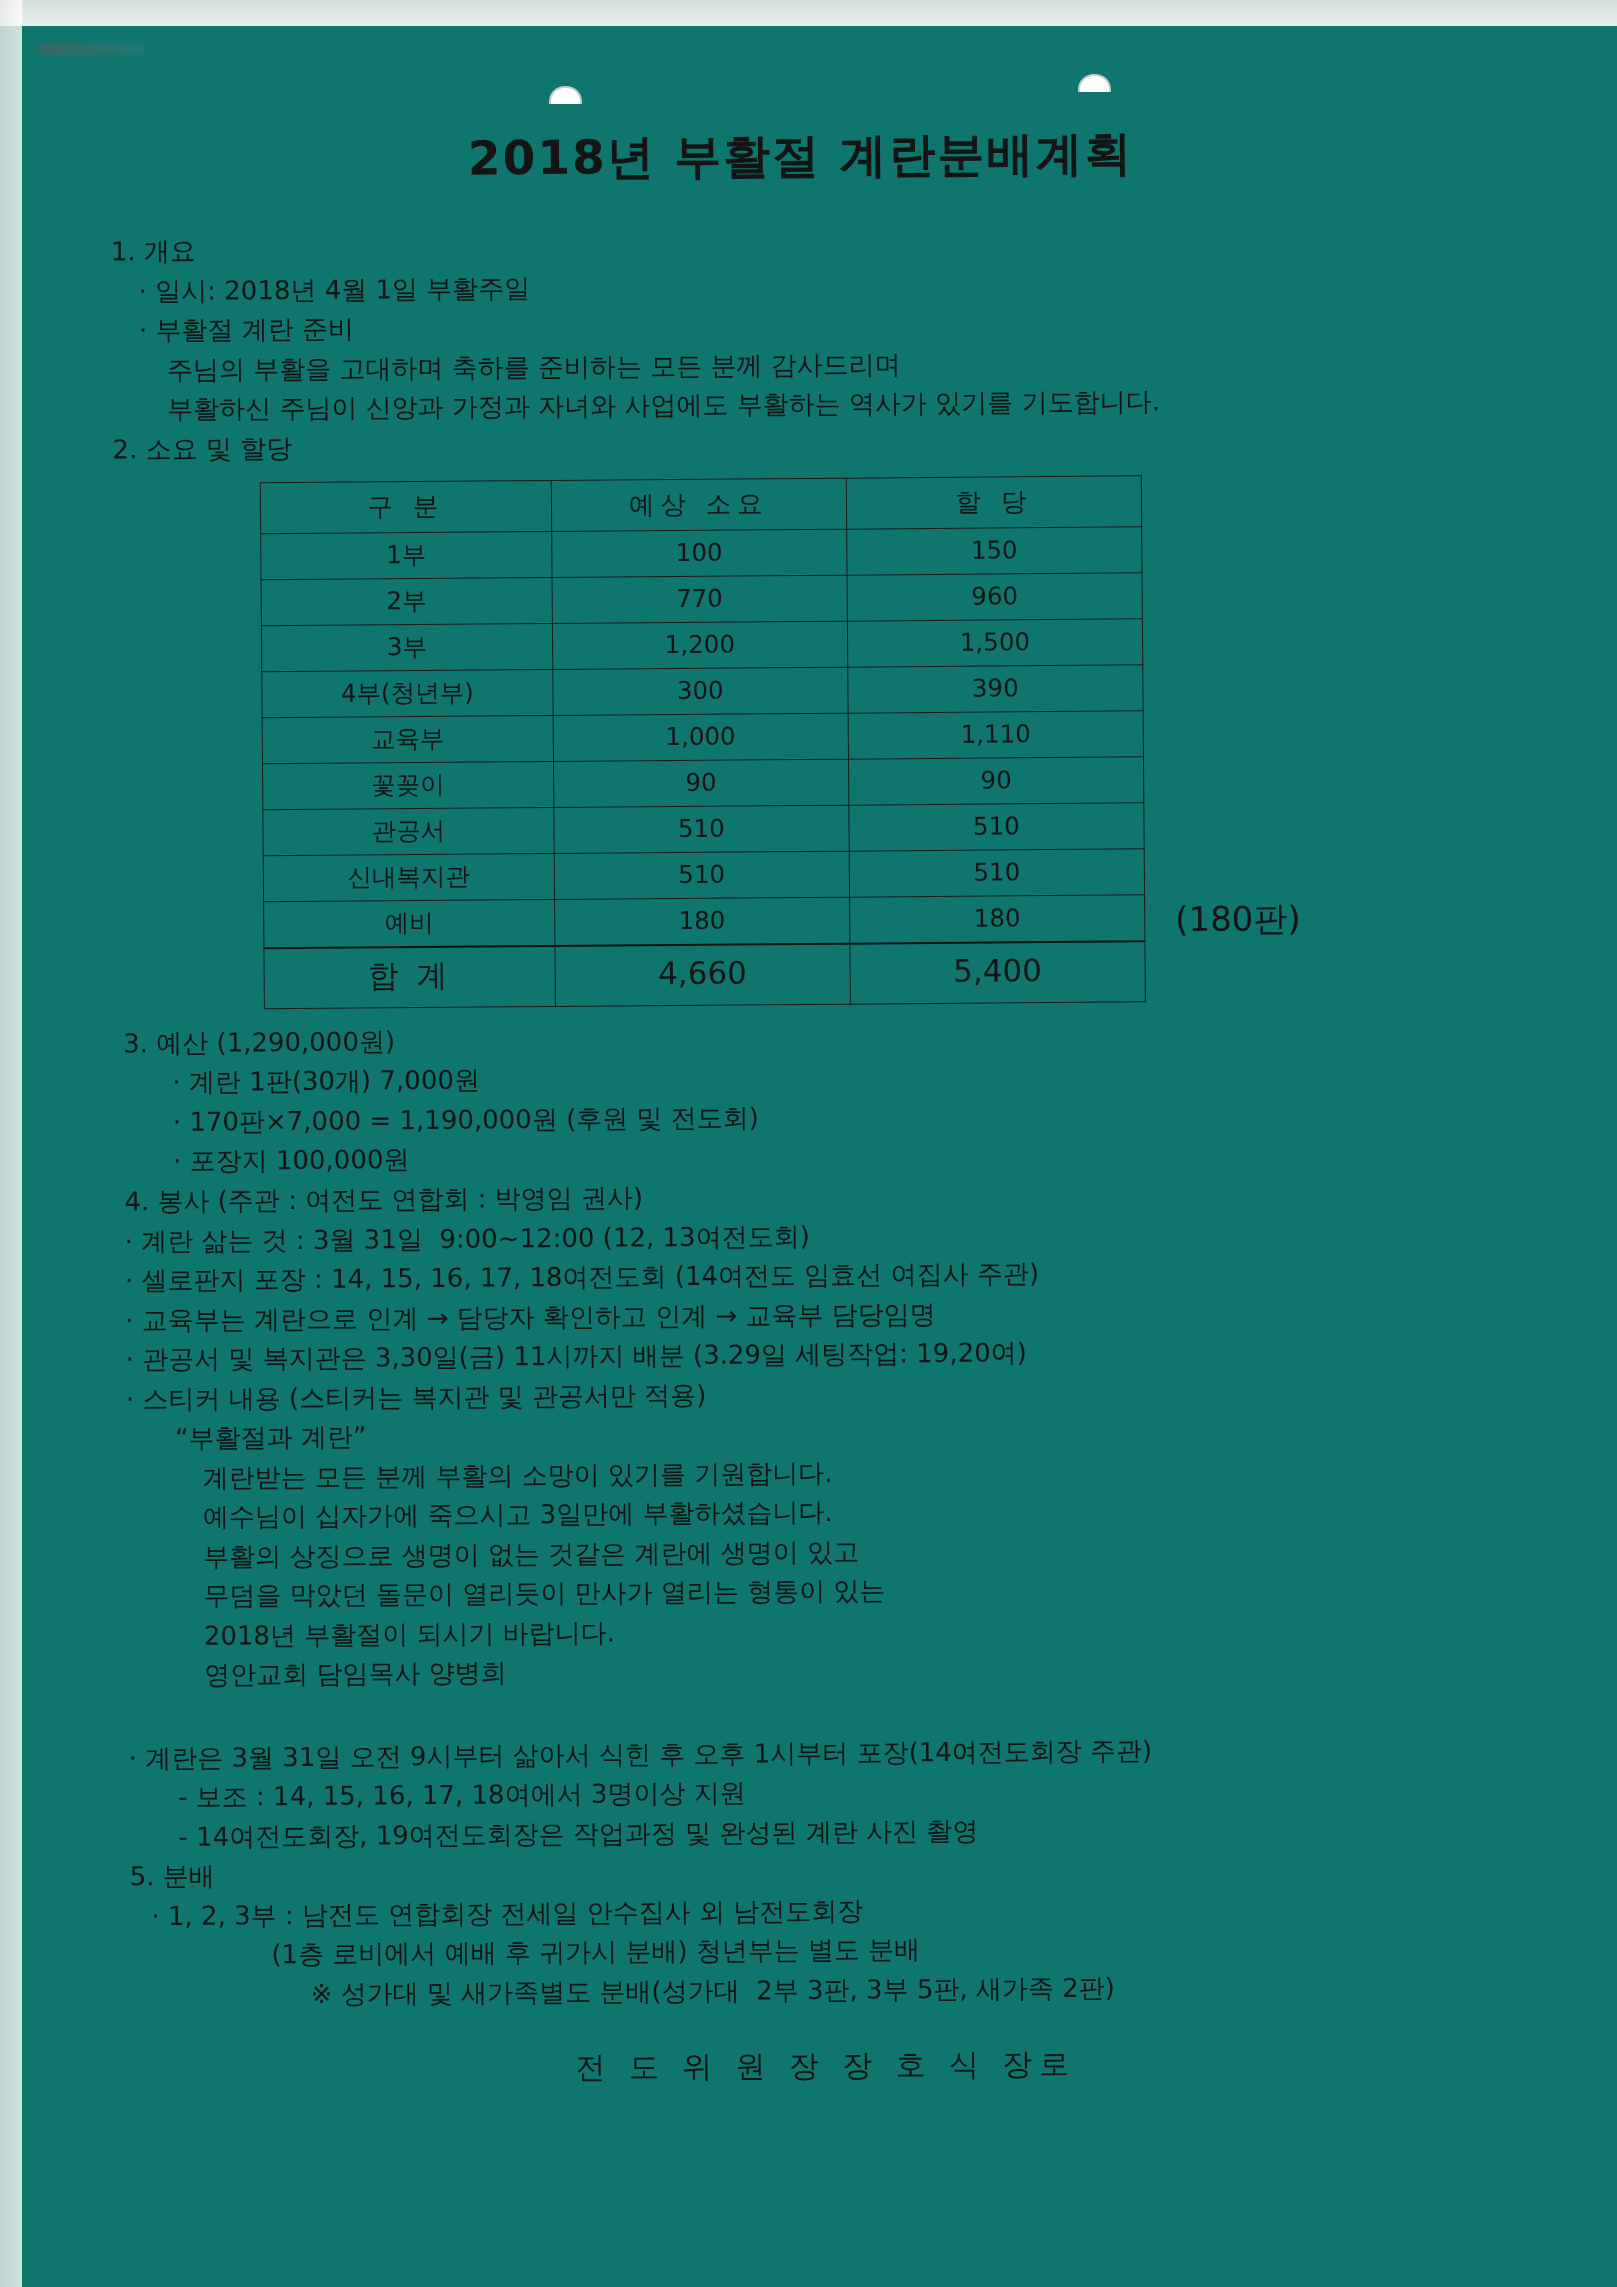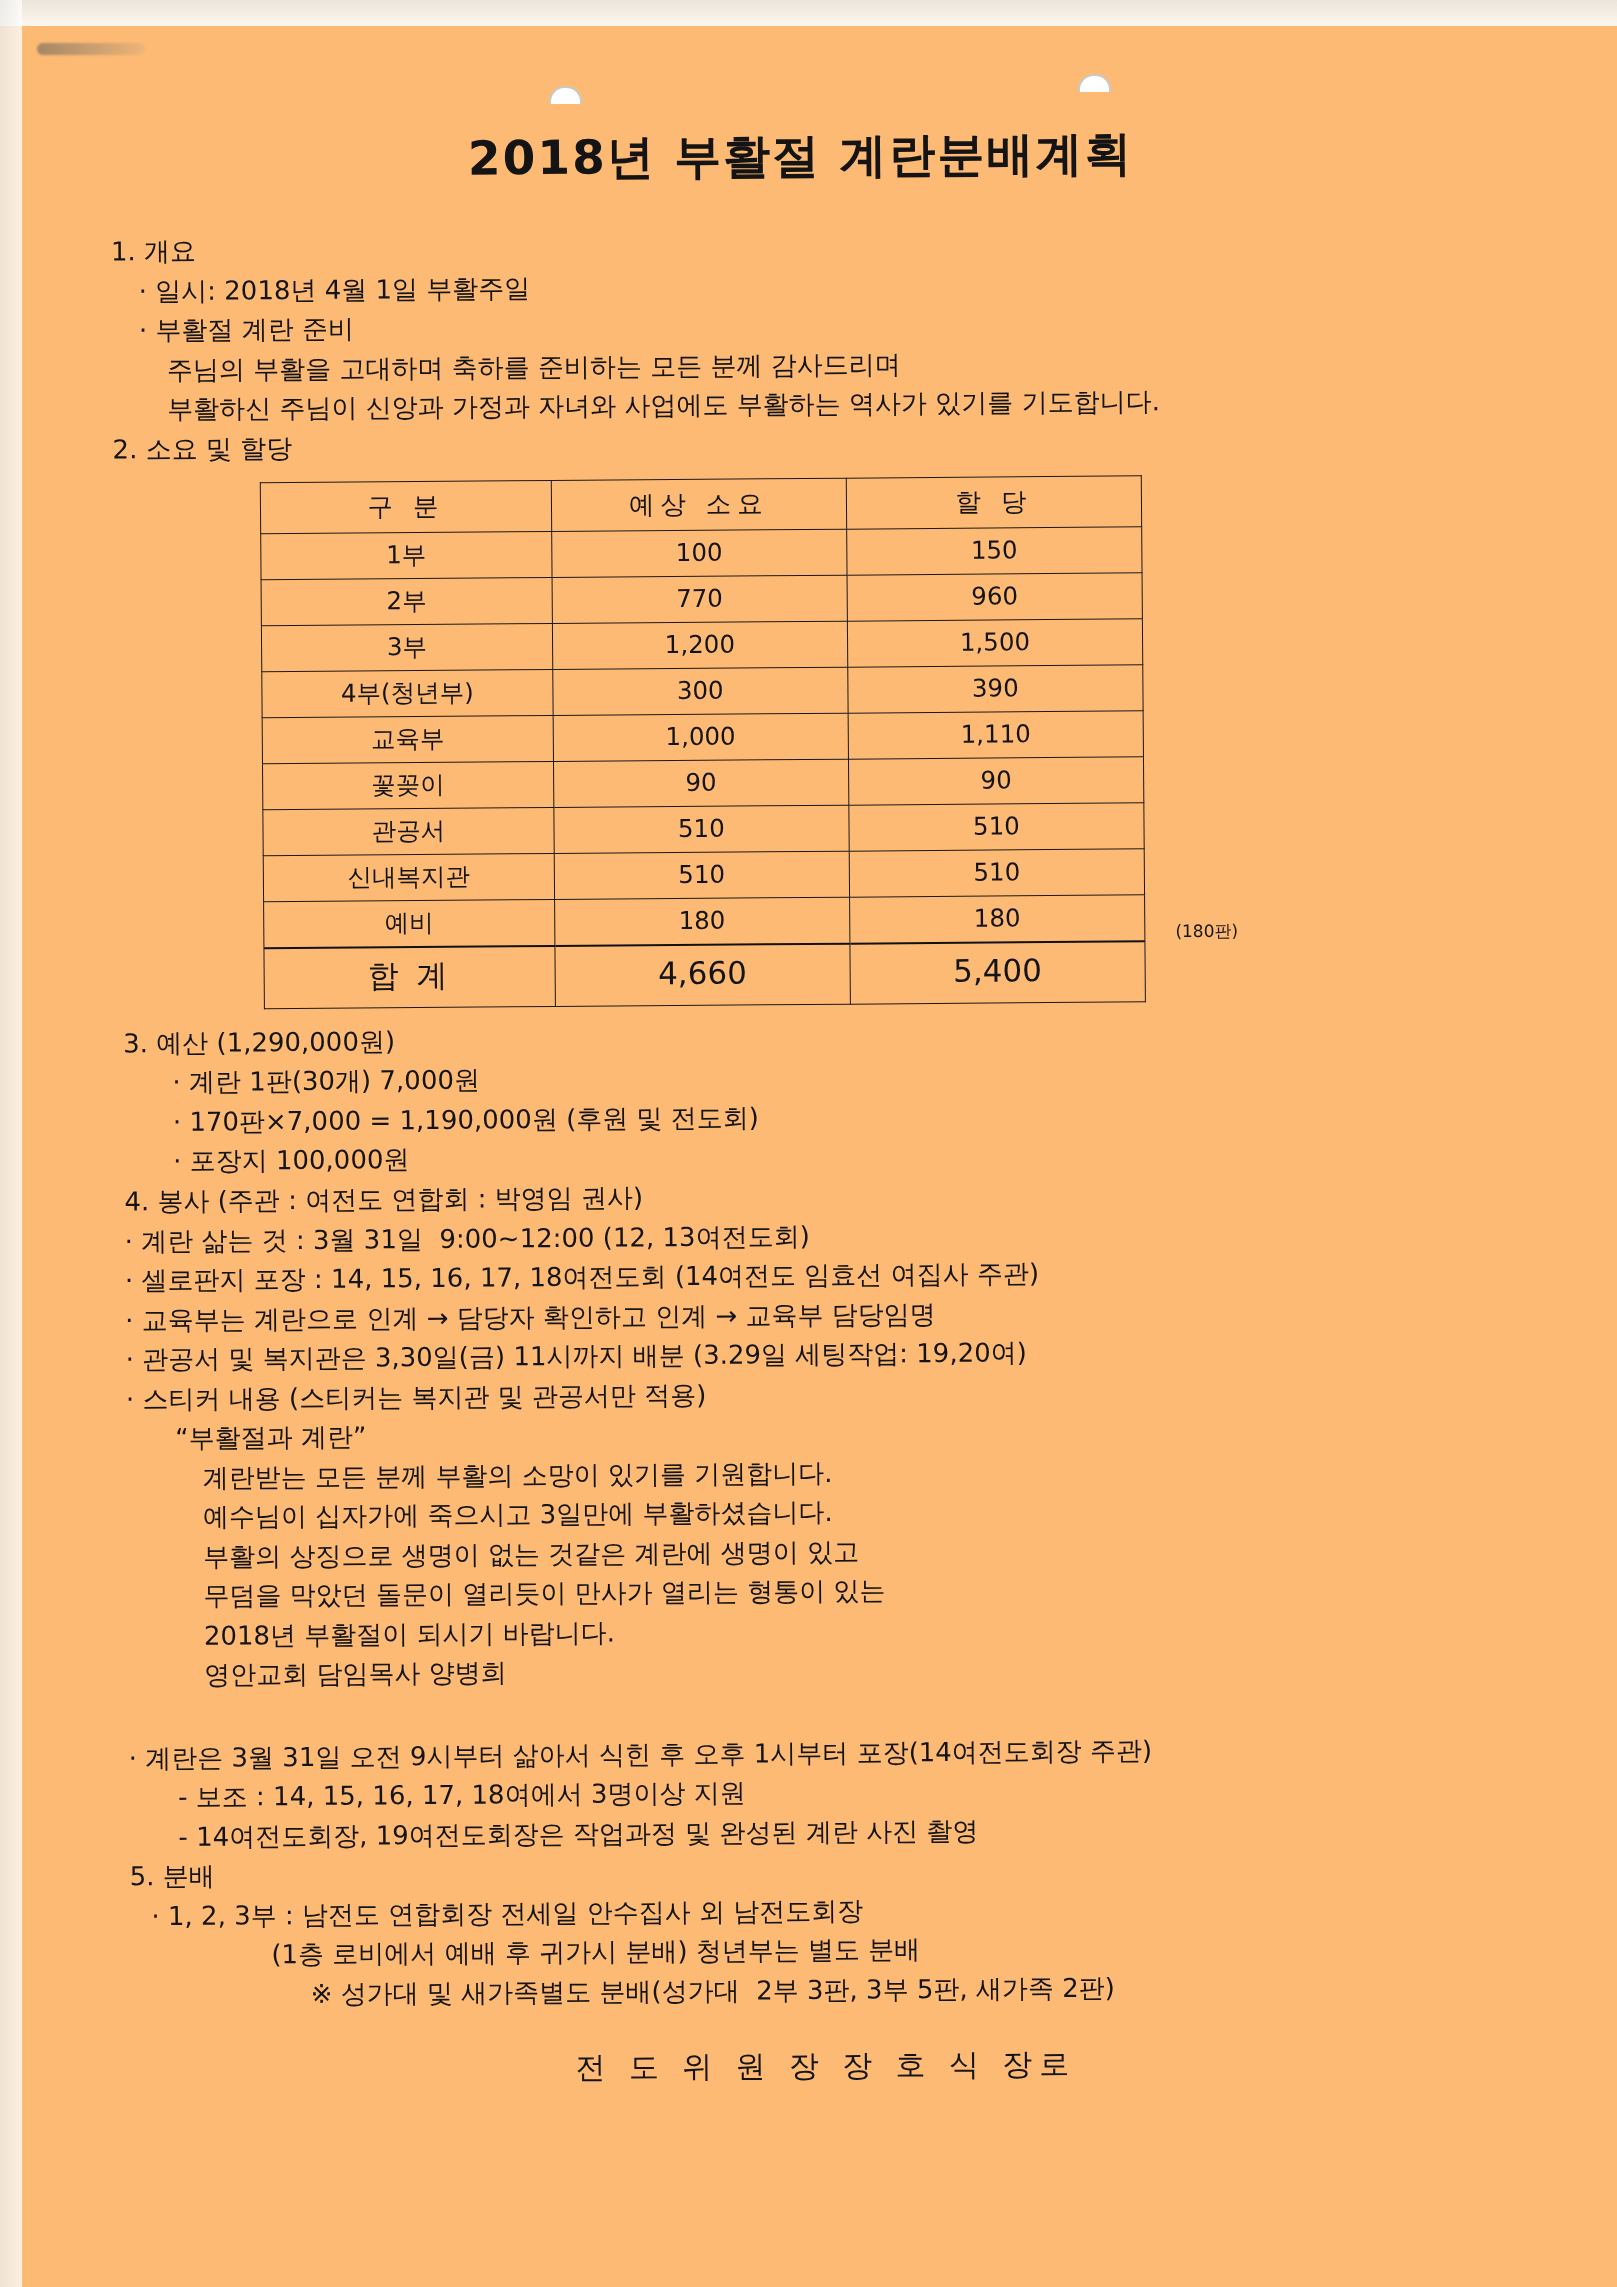--- a/index.html
+++ b/index.html
@@ -11,21 +11,21 @@
     width: 1617px;
     height: 2288px;
     position: relative;
     font-family: "DejaVu Sans", "Liberation Sans", sans-serif;
     color: #141414;
     overflow: hidden;
   }
   .page {
     position: absolute;
     inset: 0;
-    background: #fdba74;
+    background: #0f766e;
   }
   
   .scan-edge-top {
     position: absolute;
     top: 0; left: 0; right: 0;
     height: 25.5px;
     background: linear-gradient(180deg, #e9e9e6 0%, #fdfdfb 100%);
     opacity: .9;
   }
   .scan-edge-left {
@@ -116,21 +116,21 @@
     font-size: 31px;
     letter-spacing: 3.9px;
     padding: 3.9px 0 7.8px;
     border-top: 2.5px solid #111;
   }
   table.alloc tr.total td.num { letter-spacing: 0; }
   .table-note {
     position: absolute;
     left: 912px;
     bottom: 57px;
-    font-size: 17px;
+    font-size: 34px;
     white-space: nowrap;
   }
   .gap-large { height: 43px; }
 
   .signature {
     margin-top: 33px;
     text-align: center;
     font-size: 30px;
     letter-spacing: 6.9px;
     padding-right: 39px;

